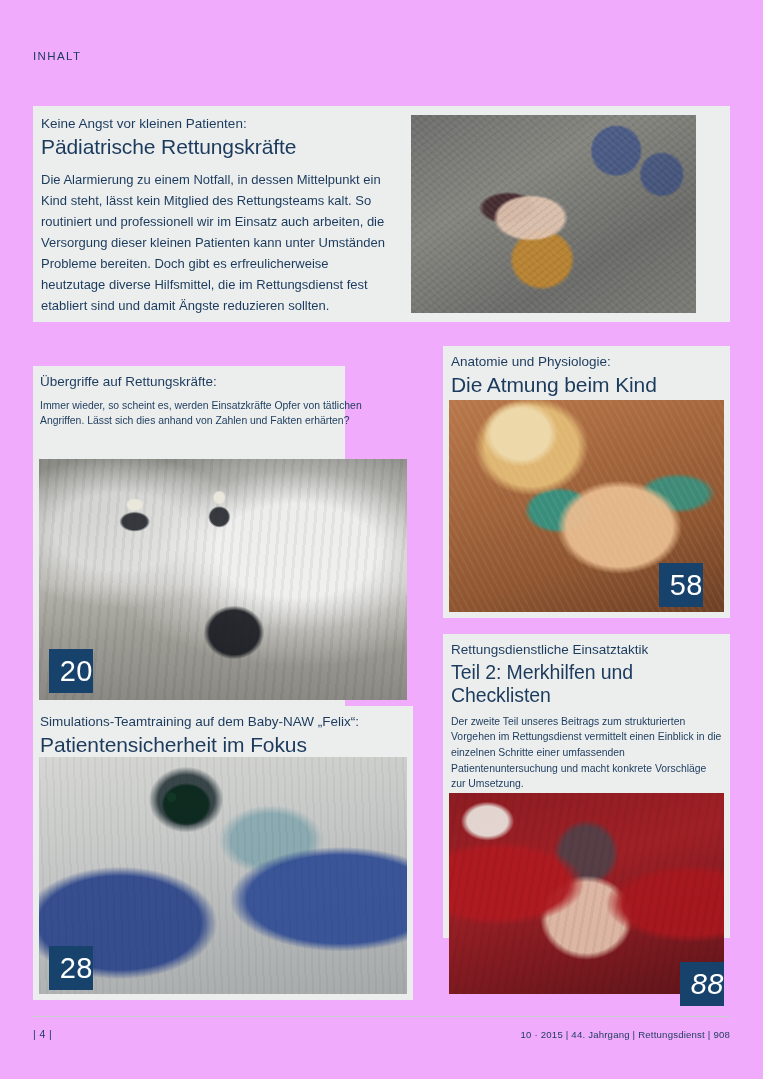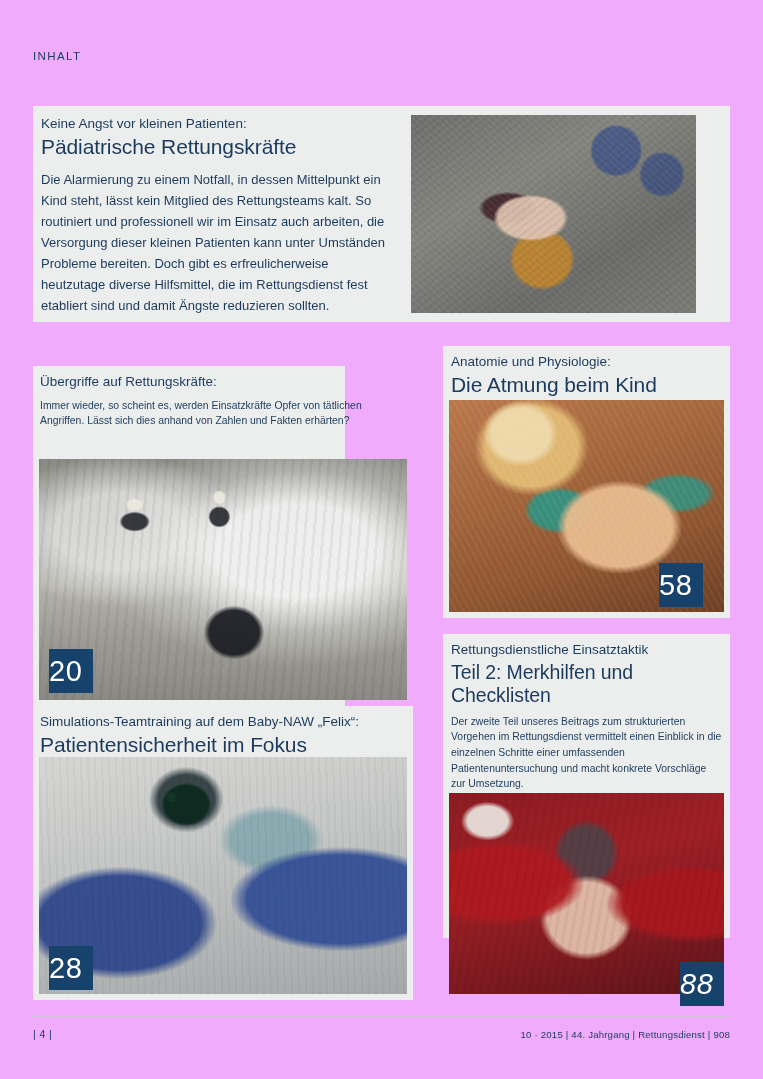--- a/index.html
+++ b/index.html
@@ -84,21 +84,21 @@
 
   
   .pagenum {
     position: absolute;
     width: 44px;
     height: 44px;
     background: #16426b;
     color: #ffffff;
     font-size: 29px;
     line-height: 44px;
-    text-align: left;
+    text-align: right;
     font-weight: 400;
     letter-spacing: 0.5px;
   }
 
   
   .footer-rule {
     position: absolute;
     left: 33px;
     right: 33px;
     top: 1016px;

